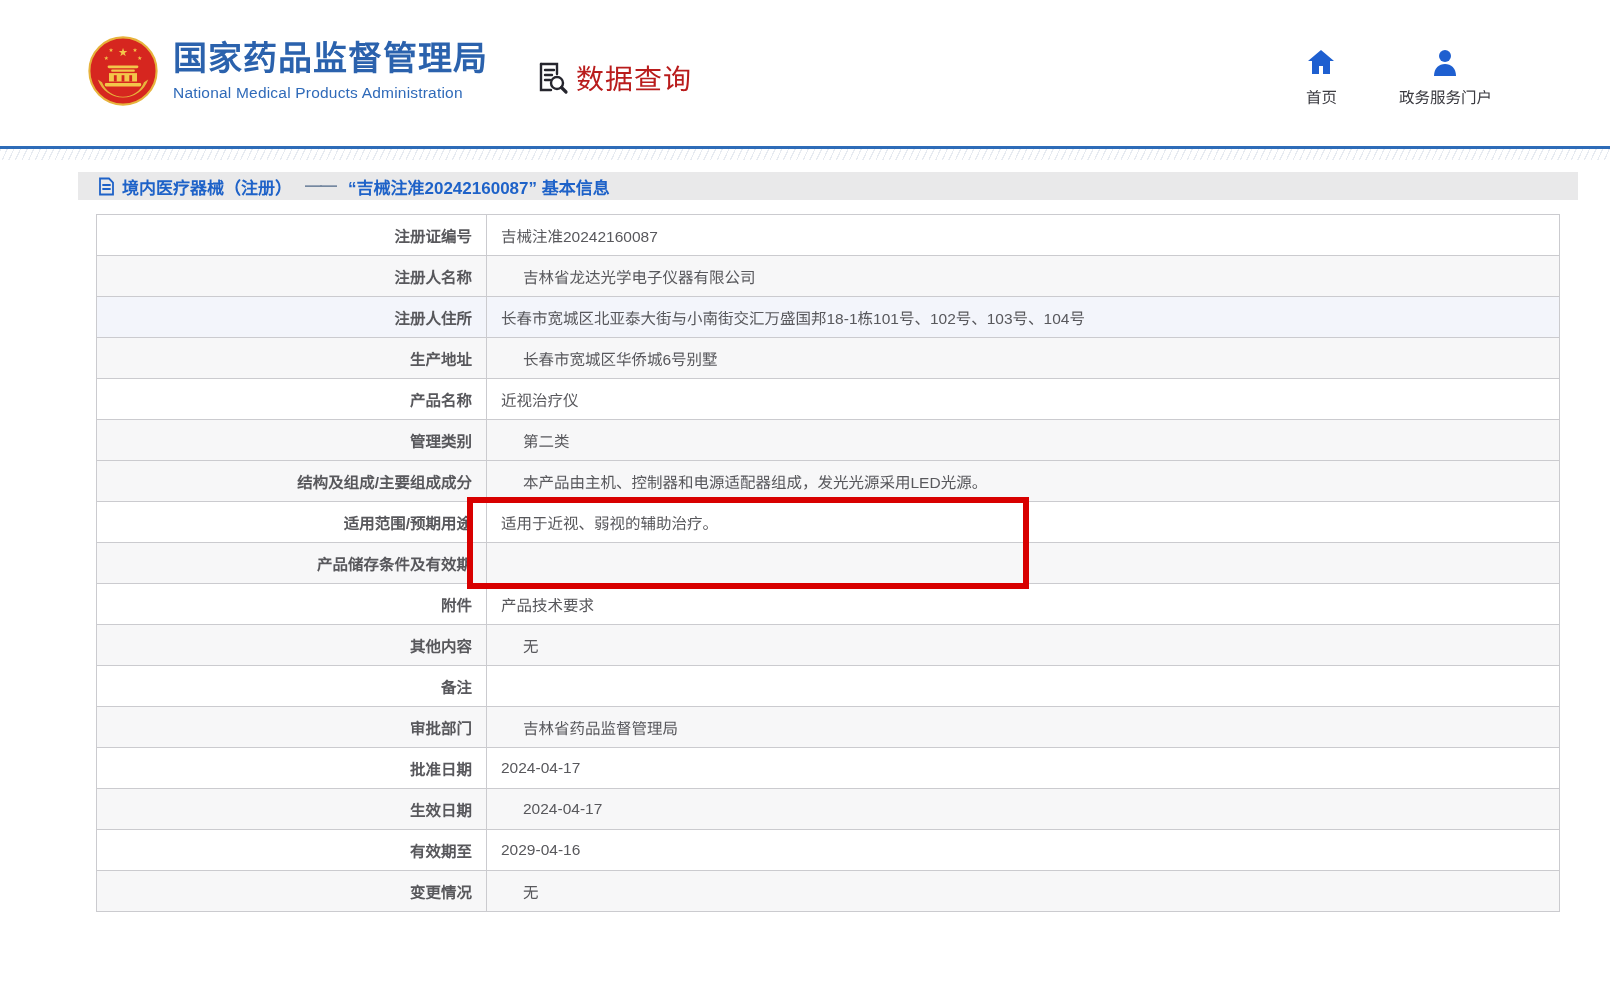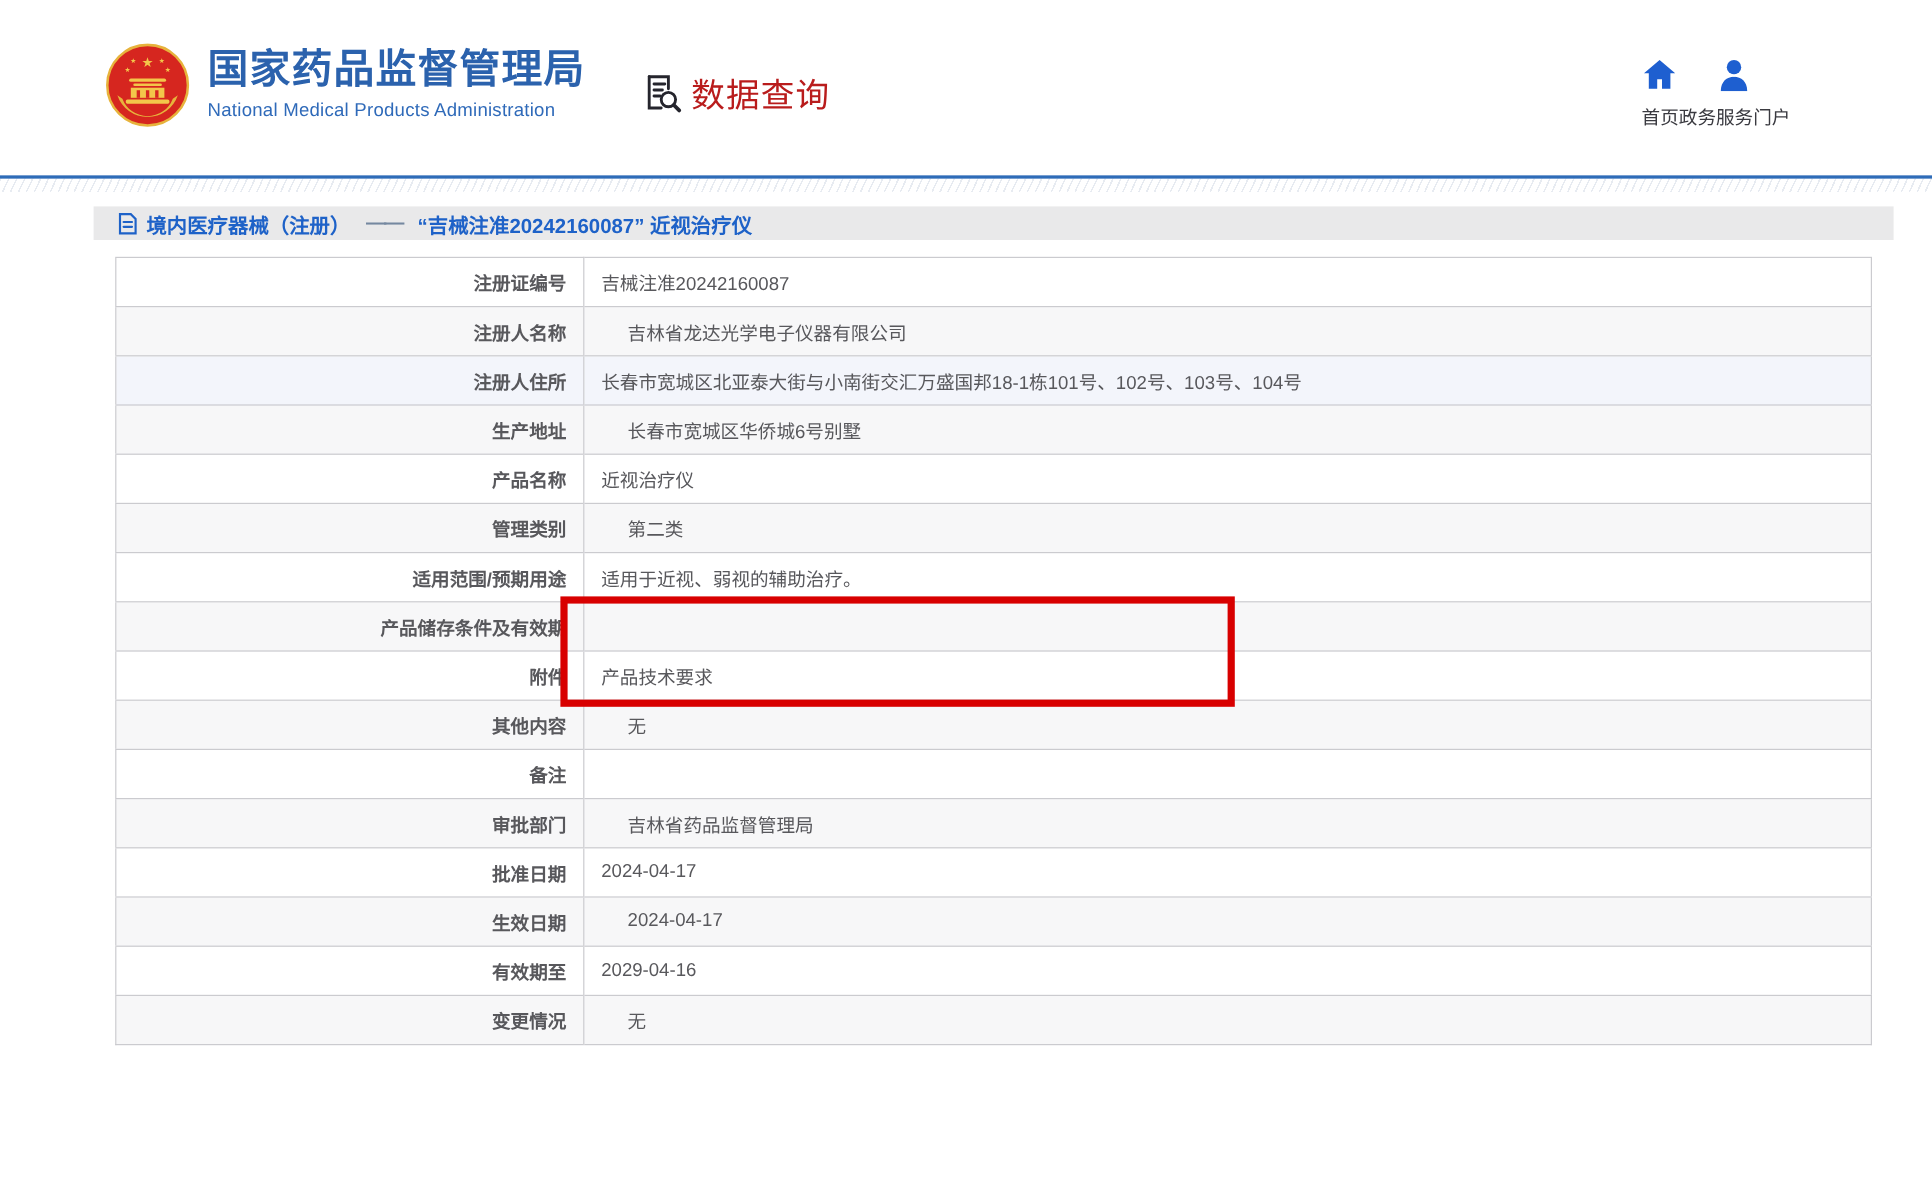--- a/index.html
+++ b/index.html
@@ -19,21 +19,21 @@
   html,body{width:1610px;height:995px;overflow:hidden;background:#ffffff;
     font-family:"Liberation Sans","DejaVu Sans",sans-serif;}
   
   .header{position:relative;width:100%;height:146px;background:#fff;}
   .logo{position:absolute;left:88px;top:36px;display:flex;align-items:center;gap:15px;}
   .emblem{width:70px;height:70px;flex:0 0 auto;}
   .org-cn{font-size:34px;font-weight:bold;color:var(--blue-title);letter-spacing:1px;line-height:1.1;}
   .org-en{font-size:15.5px;color:var(--blue-en);margin-top:6px;letter-spacing:.2px;}
   .data-query{position:absolute;left:533px;top:57px;display:flex;align-items:center;gap:7px;cursor:pointer;}
   .data-query-text{font-size:28px;color:#b91c1c;letter-spacing:1px;}
-  .top-nav{position:absolute;right:118px;top:48px;display:flex;}
+  .top-nav{position:absolute;right:118px;top:48px;display:flex;gap:62px;}
   .nav-item{display:flex;flex-direction:column;align-items:center;cursor:pointer;}
   .nav-item .nav-label{font-size:15.5px;color:#3a3a40;margin-top:9px;white-space:nowrap;}
   .blue-line{width:100%;height:3px;background:var(--blue-line);}
   .stripe-band{width:100%;height:11px;
     background:repeating-linear-gradient(115deg,#e7ebf1 0px,#e7ebf1 1.2px,#ffffff 1.2px,#ffffff 6px);}
   
   .container{margin:12px 0 0 78px;width:1500px;}
   .title-bar{height:28px;background:var(--titlebar-bg);display:flex;align-items:center;padding-left:20px;gap:7px;}
   .title-bar .t-prefix,.title-bar .t-suffix{font-size:17px;color:var(--blue-link);font-weight:bold;}
   .title-bar .t-dash{font-size:17px;color:#7588a0;font-weight:bold;margin:0 6px;letter-spacing:-2px;}
@@ -125,21 +125,21 @@
   <div class="title-bar">
     <span>
       <svg class="icon-svg" width="17" height="19" viewBox="0 0 17 19" fill="none" stroke="#1e62c8" stroke-width="1.8" stroke-linecap="round">
         <path d="M2 1.5 h9 l4 4 v12 h-13 Z"></path>
         <line x1="5" y1="8" x2="12" y2="8"></line>
         <line x1="5" y1="12" x2="12" y2="12"></line>
       </svg>
     </span>
     <span class="t-prefix">境内医疗器械（注册）</span>
     <span class="t-dash">——</span>
-    <span class="t-suffix">“吉械注准20242160087” 近视治疗仪</span>
+    <span class="t-suffix">“吉械注准20242160087” 基本信息</span>
   </div>
 
   <div class="table-wrap">
     <table class="info">
       <tbody id="rows-body">
           <tr class="bg-white">
             <td class="col-label">注册证编号</td>
             <td class="col-value">吉械注准20242160087</td>
           </tr>
           <tr class="bg-gray">
@@ -155,20 +155,24 @@
             <td class="col-value">长春市宽城区华侨城6号别墅</td>
           </tr>
           <tr class="bg-white">
             <td class="col-label">产品名称</td>
             <td class="col-value">近视治疗仪</td>
           </tr>
           <tr class="bg-gray">
             <td class="col-label">管理类别</td>
             <td class="col-value">第二类</td>
           </tr>
+          <tr class="bg-gray">
+            <td class="col-label">结构及组成/主要组成成分</td>
+            <td class="col-value">本产品由主机、控制器和电源适配器组成，发光光源采用LED光源。</td>
+          </tr>
           <tr class="bg-white">
             <td class="col-label">适用范围/预期用途</td>
             <td class="col-value">适用于近视、弱视的辅助治疗。</td>
           </tr>
           <tr class="bg-gray">
             <td class="col-label">产品储存条件及有效期</td>
             <td class="col-value"></td>
           </tr>
           <tr class="bg-white">
             <td class="col-label">附件</td>

